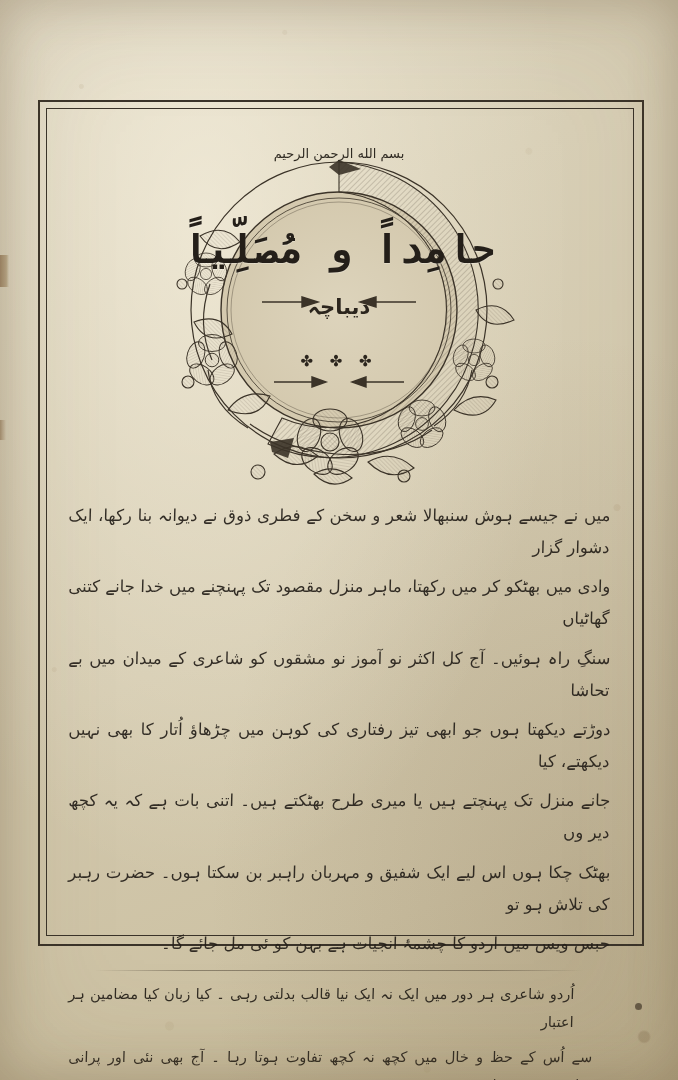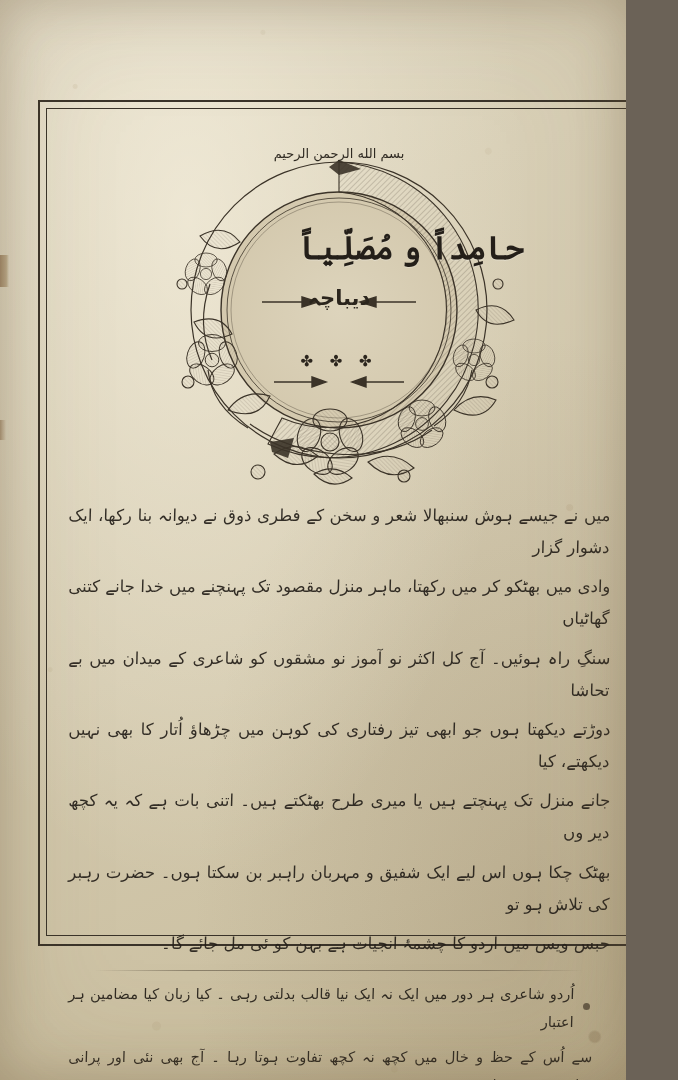--- a/index.html
+++ b/index.html
@@ -5,21 +5,21 @@
   html, body {
     margin: 0;
     padding: 0;
     background: #6b6257;
   }
   body {
     font-family: "DejaVu Sans", sans-serif;
   }
   .page {
     position: relative;
-    width: 626px;
+    width: 678px;
     height: 1080px;
     overflow: hidden;
     background:
       radial-gradient(ellipse at 30% 20%, rgba(255,250,235,0.55) 0%, rgba(255,250,235,0.0) 55%),
       radial-gradient(ellipse at 85% 85%, rgba(120,100,70,0.22) 0%, rgba(120,100,70,0.0) 45%),
       linear-gradient(160deg, #ded6c0 0%, #d8cfb6 25%, #d3c9ae 55%, #cdc2a4 80%, #c6ba98 100%);
   }
   
   .grain {
     position: absolute;
@@ -125,27 +125,26 @@
   }
   .title-art {
     position: absolute;
     top: 106px;
     left: 0;
     right: 0;
     text-align: center;
     direction: rtl;
   }
   .title-art .main {
-    font-family: Liberation Sans, sans-serif;
-    font-size: 32px;
+    font-family: Liberation Mono, monospace;
+    font-size: 40px;
     font-weight: 700;
     color: #241f19;
     line-height: 1.15;
     text-shadow: 0 1px 0 rgba(255,255,255,0.25);
-    text-align: right;
   }
   .title-art .sub {
     margin-top: 19px;
     font-family: "DejaVu Sans", sans-serif;
     font-size: 21px;
     font-weight: 700;
     color: #2b251d;
     letter-spacing: 2px;
   }
   .ornament-row {

